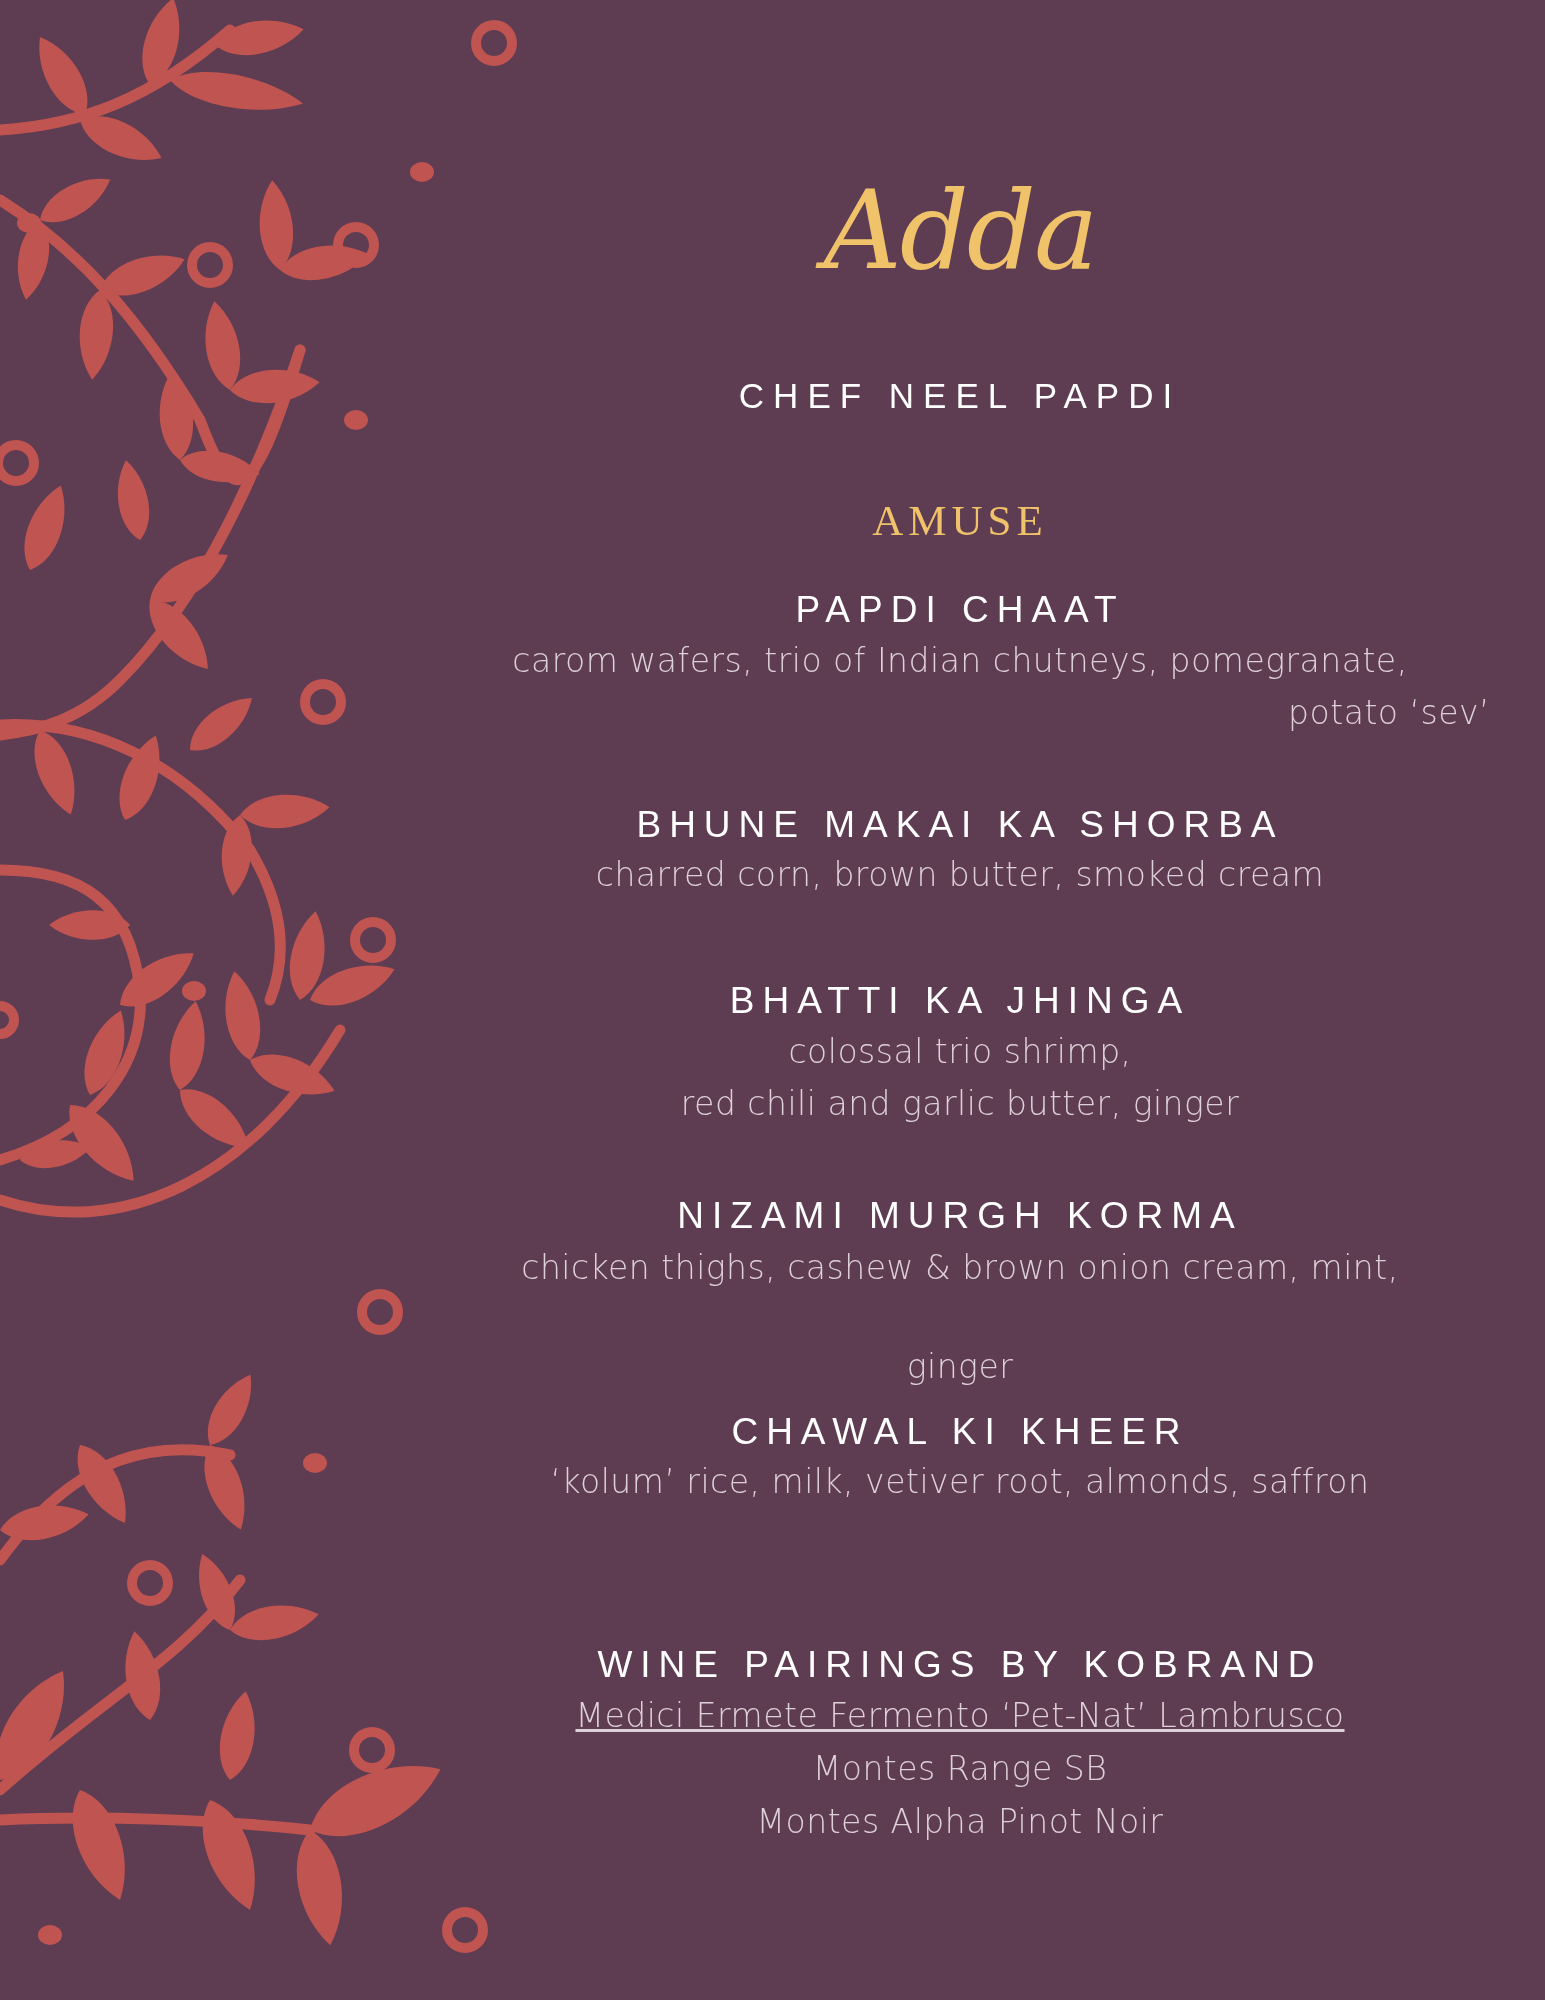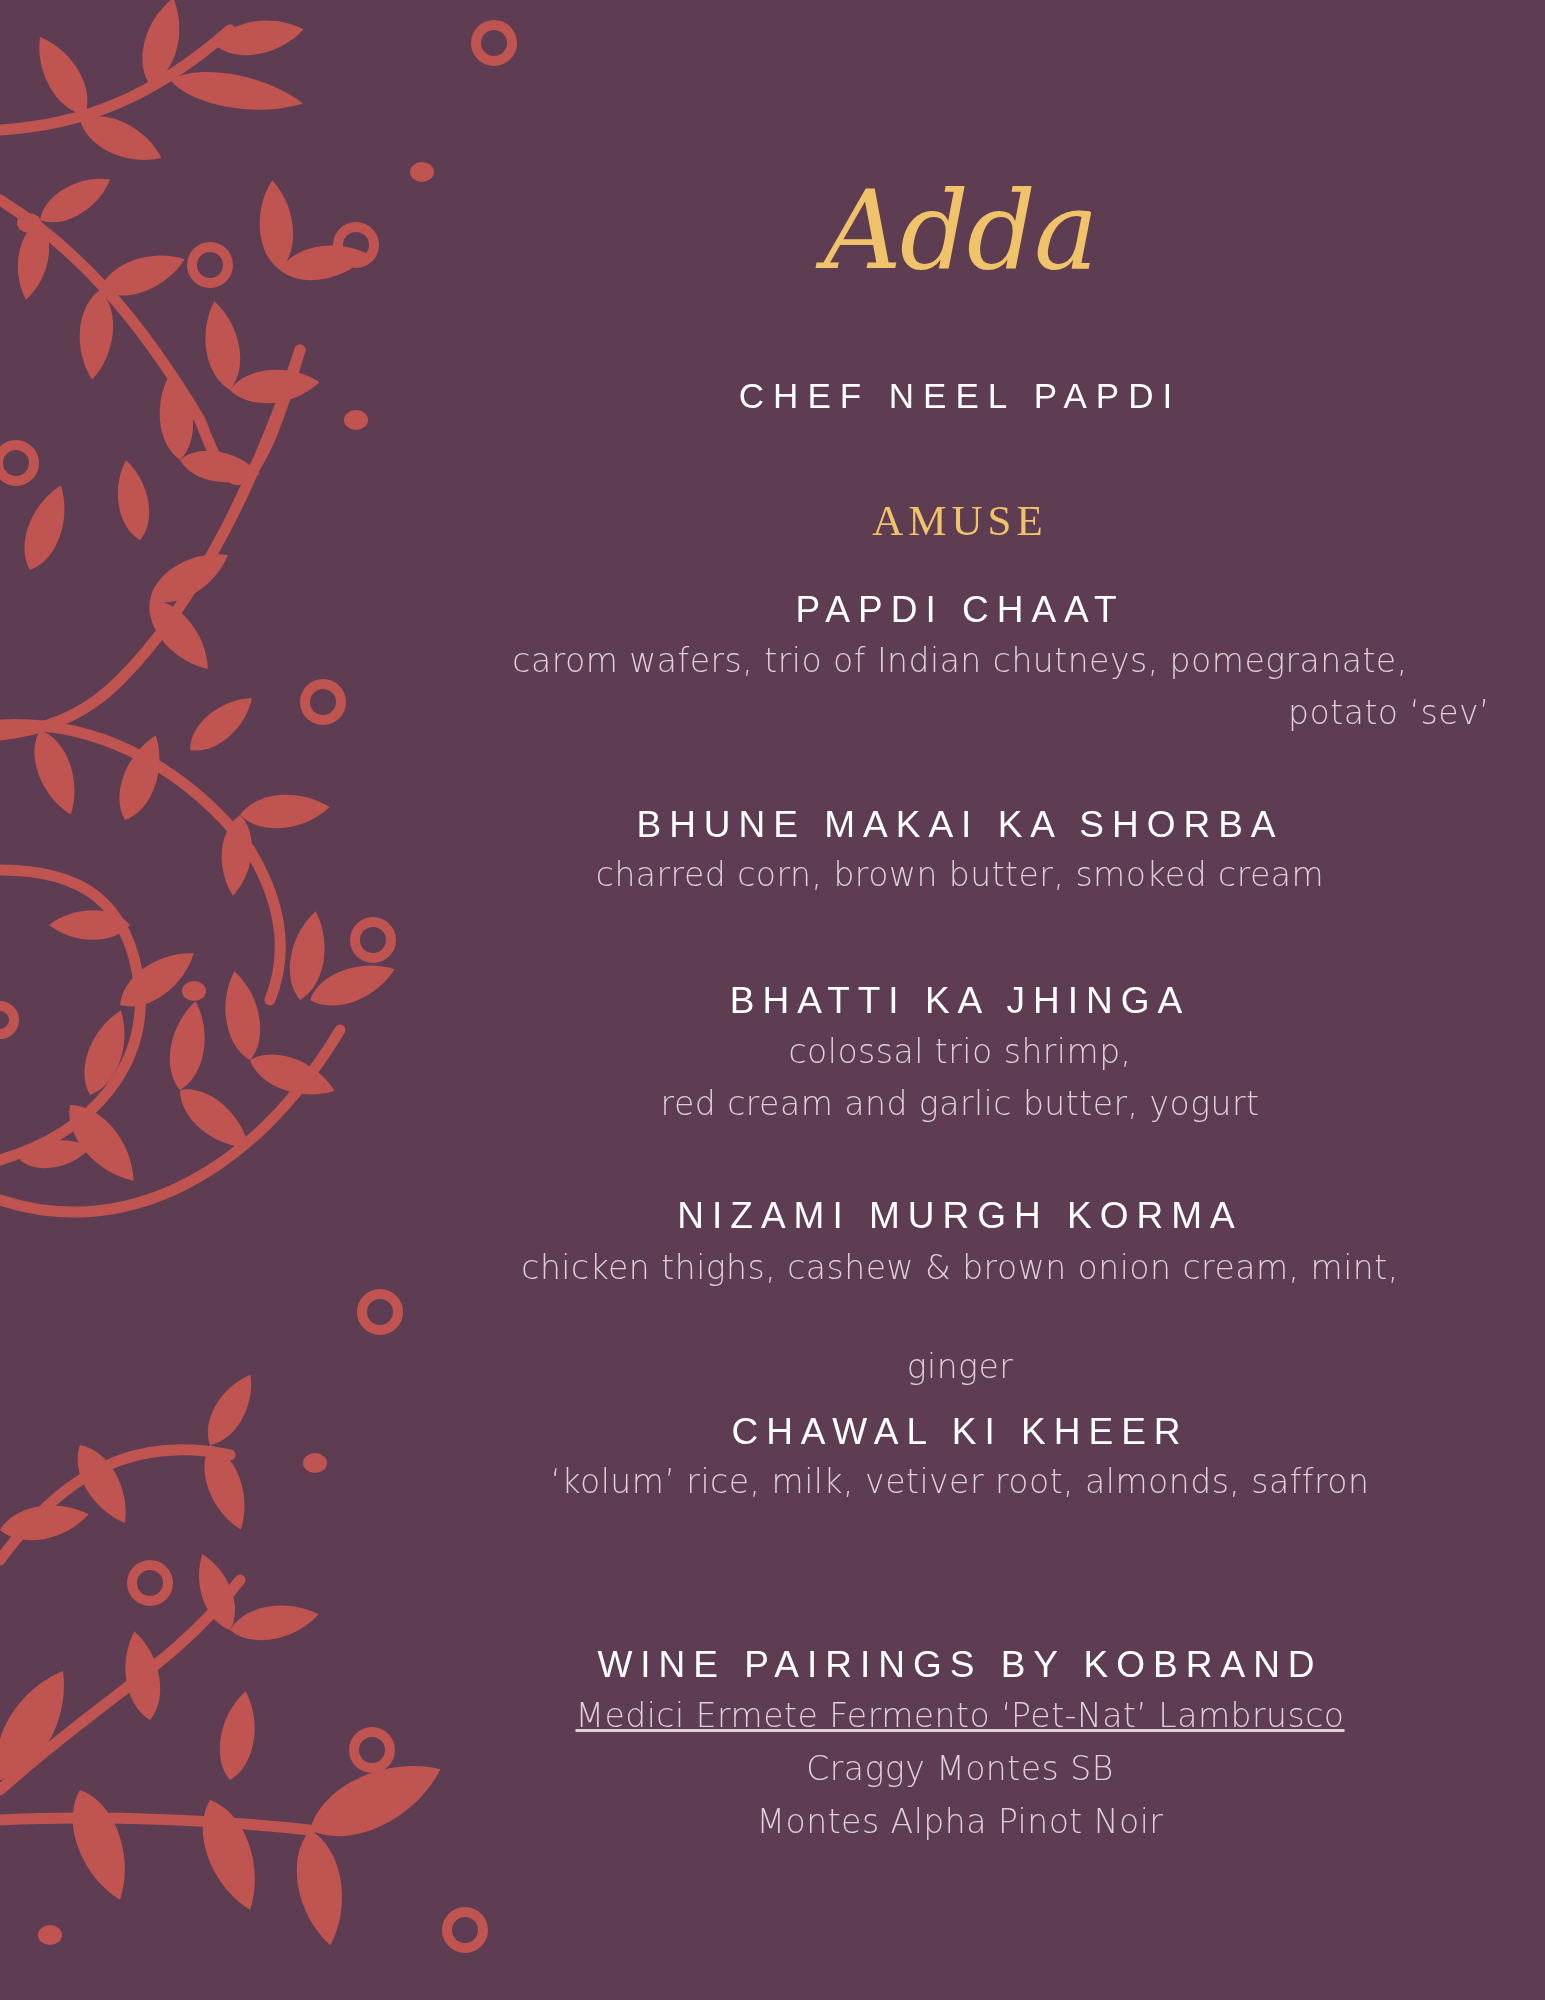--- a/index.html
+++ b/index.html
@@ -139,33 +139,33 @@
   </div>
 
   <div>
     <div class="line dish" style="top:804px;">BHUNE MAKAI KA SHORBA</div>
     <div class="line desc" style="top:855px;">charred corn, brown butter, smoked cream</div>
   </div>
 
   <div>
     <div class="line dish" style="top:980px;">BHATTI KA JHINGA</div>
     <div class="line desc" style="top:1032px;">colossal trio shrimp,</div>
-    <div class="line desc" style="top:1084px;">red cream and garlic butter, yogurt</div>
+    <div class="line desc" style="top:1084px;">red chili and garlic butter, ginger</div>
   </div>
 
   <div>
     <div class="line dish" style="top:1195px;">NIZAMI MURGH KORMA</div>
     <div class="line desc" style="top:1248px;">chicken thighs, cashew &amp; brown onion cream, mint,</div>
     <div class="line desc" style="top:1300px;margin-top:47px;">ginger</div>
   </div>
 
   <div>
     <div class="line dish" style="top:1411px;">CHAWAL KI KHEER</div>
     <div class="line desc" style="top:1462px;">‘kolum’ rice, milk, vetiver root, almonds, saffron</div>
   </div>
 
   <div>
     <div class="line dish" style="top:1644px;">WINE PAIRINGS BY KOBRAND</div>
     <div class="line desc" style="top:1696px;text-decoration:underline;">Medici Ermete Fermento ‘Pet-Nat’ Lambrusco</div>
-    <div class="line desc" style="top:1749px;">Craggy Montes SB</div>
+    <div class="line desc" style="top:1749px;">Montes Range SB</div>
     <div class="line desc" style="top:1802px;">Montes Alpha Pinot Noir</div>
   </div>
 </main>
 
 </body></html>

